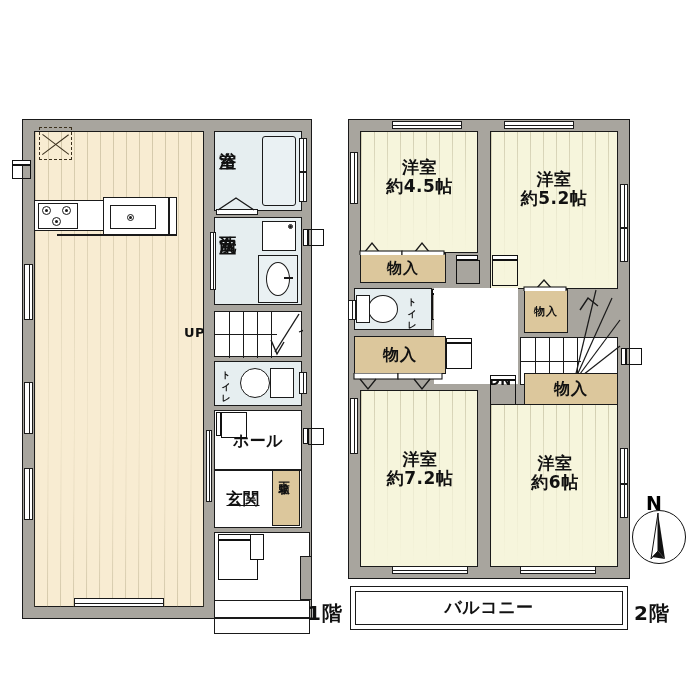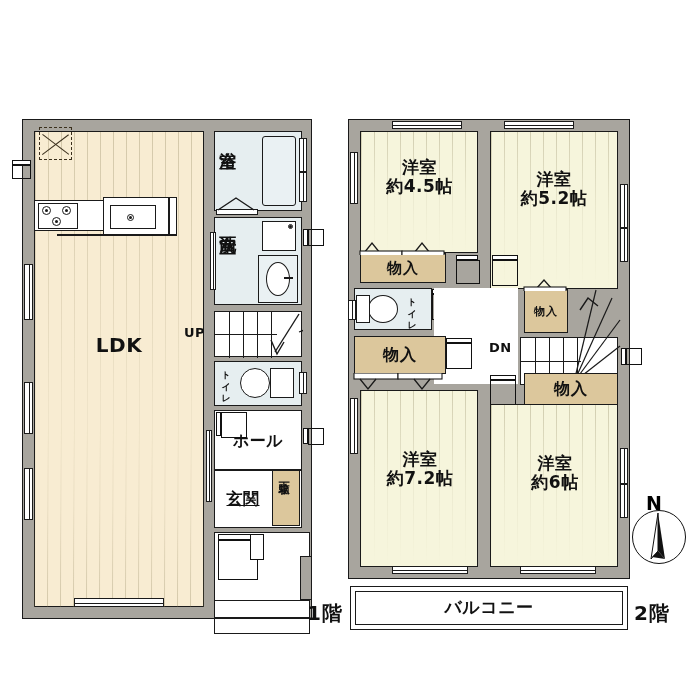--- a/index.html
+++ b/index.html
@@ -105,21 +105,20 @@
 
     <div class="room fill-ldk ol" style="left:34px;top:131px;width:170px;height:476px;">
       <div class="hatch"></div>
     </div>
 
     <div class="room" style="left:34px;top:430px;width:170px;height:177px;overflow:hidden;">
       <div class="hatch up"></div>
     </div>
 
     <div class="lbl" style="left:64px;top:334px;width:110px;">
-      <span class="l1 f20">LDK</span>
     </div>
 
     <div class="xbox" style="left:39px;top:127px;width:33px;height:33px;overflow:hidden;"></div>
 
     <div class="counter" style="left:34px;top:200px;width:134px;height:31px;"></div>
     <div class="counter" style="left:38px;top:203px;width:40px;height:26px;"></div>
     <div class="burner" style="left:42px;top:206px;width:9px;height:9px;"></div>
     <div class="burner" style="left:62px;top:206px;width:9px;height:9px;"></div>
     <div class="burner" style="left:52px;top:217px;width:9px;height:9px;"></div>
 
@@ -314,21 +313,21 @@
       <div class="tread" style="left:0;top:23px;width:60px;height:1.2px;"></div>
     </div>
 
     <svg style="position:absolute;left:568px;top:286px;width:56px;height:100px;">
       <line x1="6" y1="96" x2="52" y2="60" stroke="#1a1a1a" stroke-width="1.2"></line>
       <line x1="6" y1="96" x2="52" y2="34" stroke="#1a1a1a" stroke-width="1.2"></line>
       <line x1="6" y1="96" x2="44" y2="12" stroke="#1a1a1a" stroke-width="1.2"></line>
       <line x1="6" y1="96" x2="28" y2="4" stroke="#1a1a1a" stroke-width="1.2"></line>
       <polyline points="12,24 20,12 30,20" fill="none" stroke="#1a1a1a" stroke-width="1.4"></polyline>
     </svg>
-    <div class="mark-dn" style="left:489px;top:340px;">DN</div>
+    <div class="mark-dn" style="left:489px;top:373px;">DN</div>
 
     <div class="leaf" style="left:621px;top:348px;width:5px;height:17px;"></div>
     <div class="door-sw" style="left:626px;top:348px;width:16px;height:17px;">
       <i class="q-br"></i>
     </div>
 
     <div class="room fill-closet ol" style="left:524px;top:373px;width:94px;height:32px;"></div>
     <div class="closet-lbl f16" style="left:524px;top:373px;width:94px;height:32px;">物入</div>
     <svg style="position:absolute;left:522px;top:404px;width:98px;height:18px;">
       <rect x="2" y="0" width="46" height="6" fill="#fff" stroke="#1a1a1a" stroke-width="1.1"></rect>

